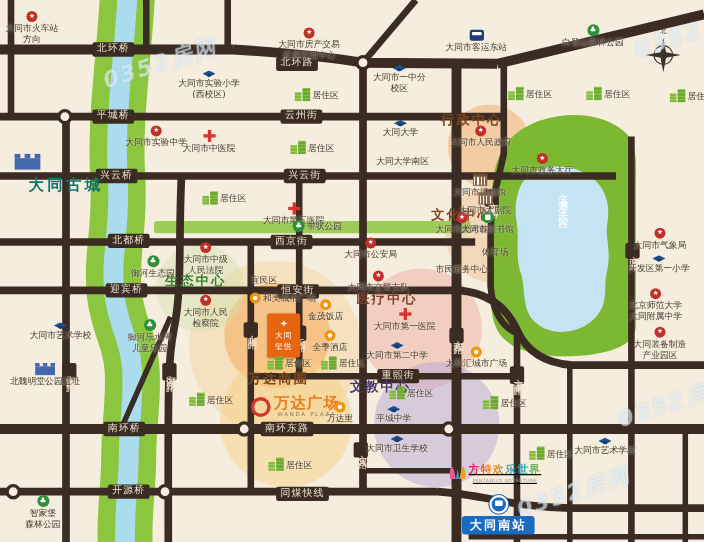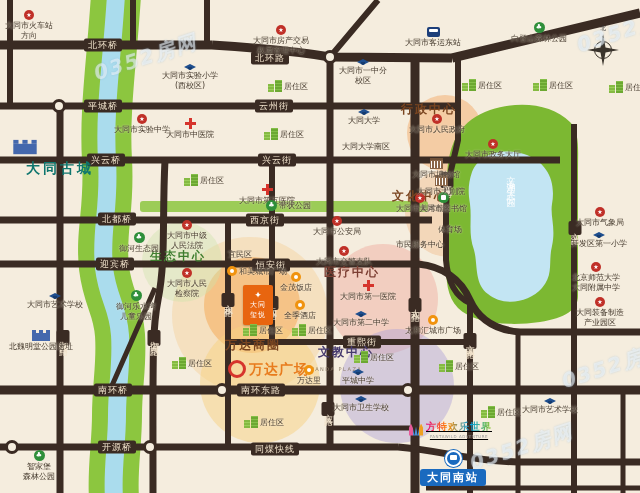--- a/index.html
+++ b/index.html
@@ -137,21 +137,21 @@
   <div class="gc-label">大同古城</div>
 
   <div class="banner">
     <span class="emblem">✦</span>
     <span class="bt">大同</span>
     <span class="bt">玺悦</span>
   </div>
 
   <div class="wanda">
     <span class="ring"></span>
-    <span style="display:flex;flex-direction:row;align-items:center;">
+    <span style="display:flex;flex-direction:column;align-items:center;">
       <span class="cn">万达广场</span>
       <span class="en">WANDA PLAZA</span>
     </span>
   </div>
 
   <div class="fanta">
     <span class="castle"></span>
     <span class="fx">
       <span class="cn">方特欢乐世界</span>
       <span class="en">FANTAWILD ADVENTURE</span>

